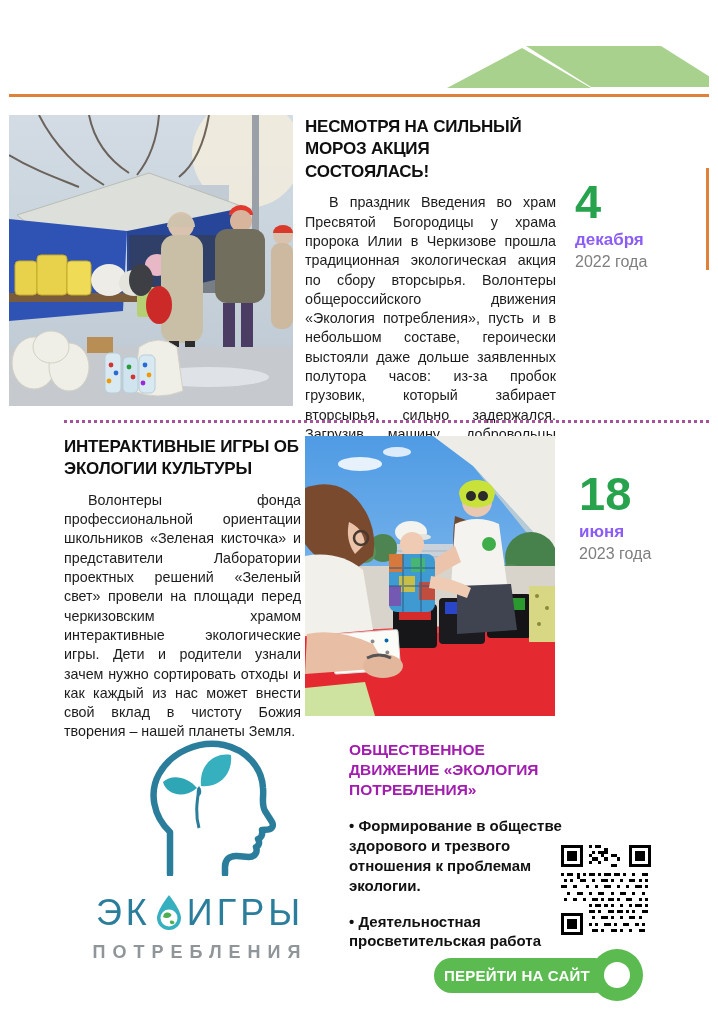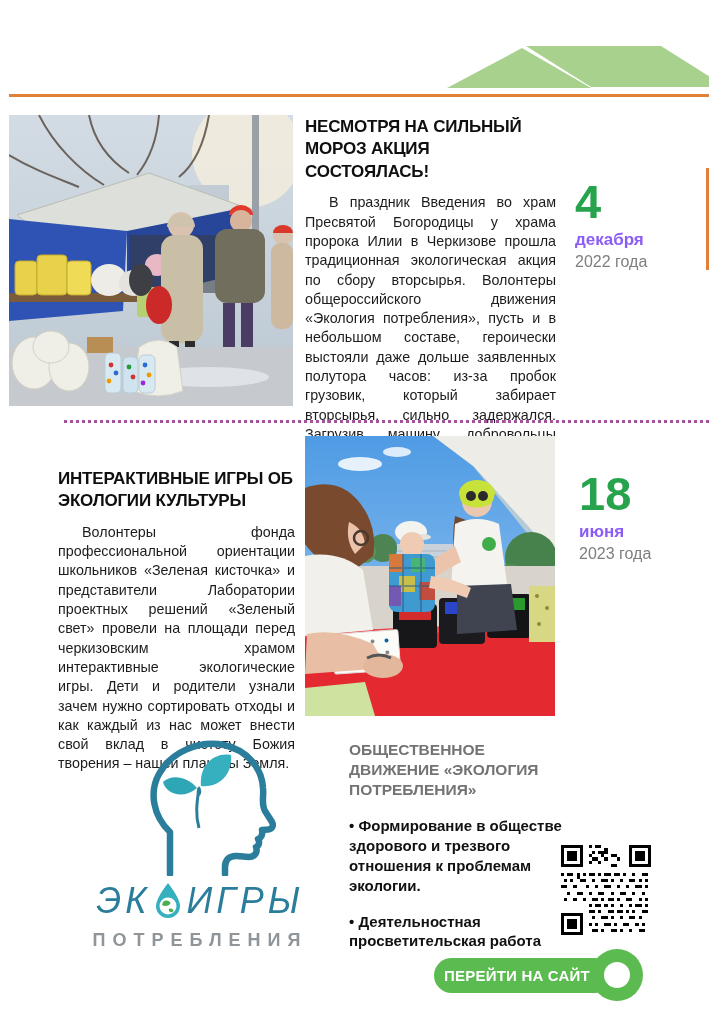--- a/index.html
+++ b/index.html
@@ -21,33 +21,33 @@
   .d1{left:566px;top:180px;}
   .d2{left:570px;top:472px;}
   .date-day{font-size:47px;font-weight:bold;color:#28A34D;line-height:0.95;}
   .date-month{font-size:17px;font-weight:bold;color:#8b5cf6;margin-top:5px;}
   .date-year{font-size:16px;font-weight:normal;color:#7E7E7E;margin-top:3px;}
 
   .dotted-divider{position:absolute;left:55px;top:420px;width:663px;height:0;
                   border-top:3px dotted #A3539B;}
 
   
-  .a2-text{position:absolute;left:49px;top:436px;width:237px;margin-top:32px;}
+  .a2-text{position:absolute;left:55px;top:436px;width:237px;}
   .photo2{position:absolute;left:296px;top:436px;width:250px;height:280px;}
 
   
   .logo{position:absolute;left:68px;top:736px;width:246px;text-align:center;}
   .logo-head{display:block;margin:0 auto;}
-  .logo-wordmark{display:flex;align-items:center;justify-content:center;margin-top:4px;
-                 font-size:36px;color:#2B7E9B;letter-spacing:4px;font-weight:400;font-style:italic;}
+  .logo-wordmark{display:flex;align-items:center;justify-content:center;margin-top:16px;
+                 font-size:36px;color:#2B7E9B;letter-spacing:4px;font-weight:400;}
   .logo-wordmark .drop{margin:0 3px;}
   .logo-subtitle{margin-top:8px;font-size:18px;color:#8F9598;letter-spacing:7px;font-weight:bold;}
 
   .mv-text{position:absolute;left:340px;top:740px;width:214px;}
-  .mv-heading{margin:0;font-size:15.5px;font-weight:800;line-height:1.3;color:#737373;}
+  .mv-heading{margin:0;font-size:15.5px;font-weight:800;line-height:1.3;color:#a21caf;}
   .mv-bullet{margin-top:16px;font-size:15px;font-weight:bold;line-height:1.32;color:#111;}
   .qr{position:absolute;left:552px;top:845px;width:90px;height:90px;}
 
   
   .cta{position:absolute;left:425px;top:949px;width:212px;height:52px;background:none;border:none;
        padding:0;cursor:pointer;font-family:inherit;}
   .cta-pill{position:absolute;left:0;top:9px;width:178px;height:35px;background:#5CBB50;border-radius:18px;}
   .cta-label{position:absolute;left:0;top:9px;width:166px;height:35px;display:flex;align-items:center;
              justify-content:center;color:#fff;font-size:15px;font-weight:800;letter-spacing:0.2px;text-align:right;}
   .cta-circle{position:absolute;left:157px;top:0;width:52px;height:52px;border-radius:50%;background:#5CBB50;}

